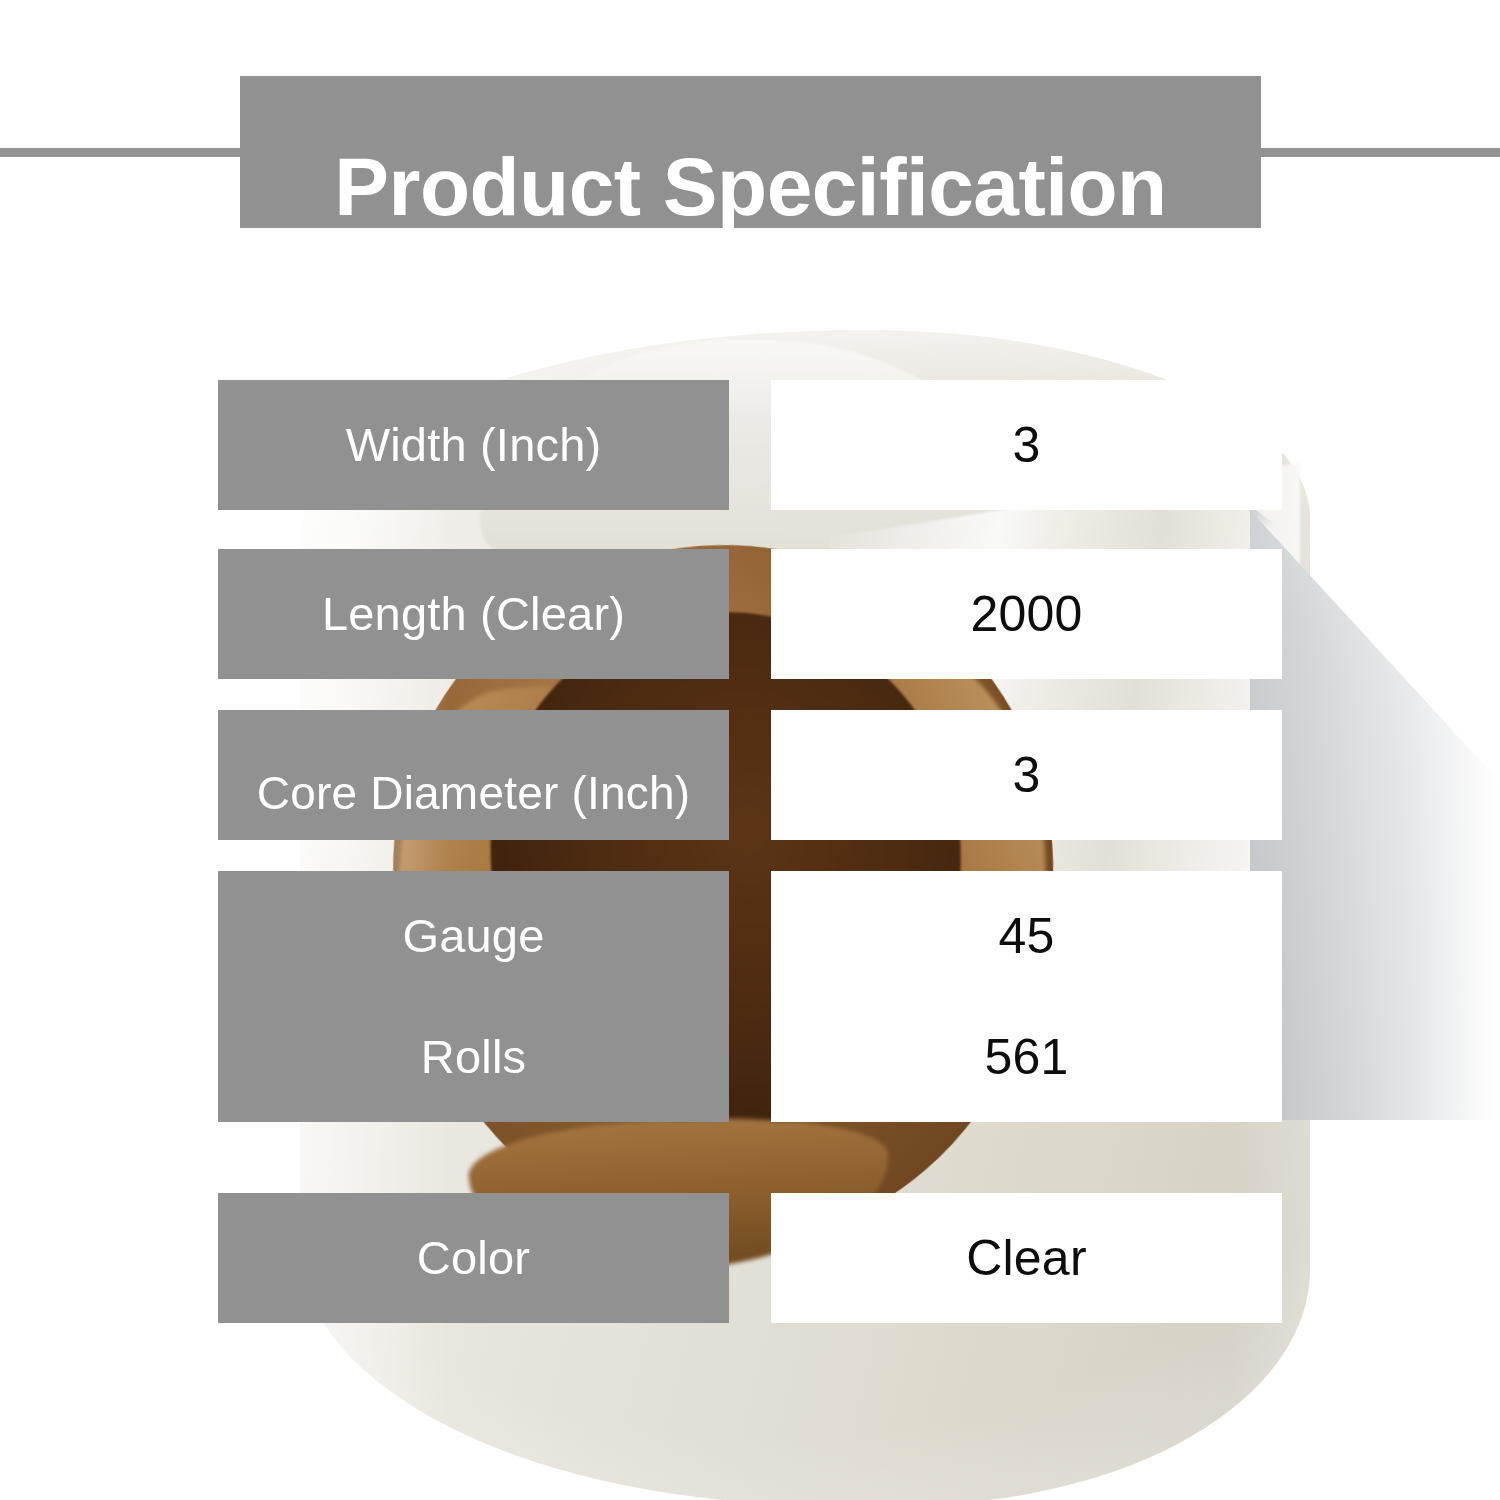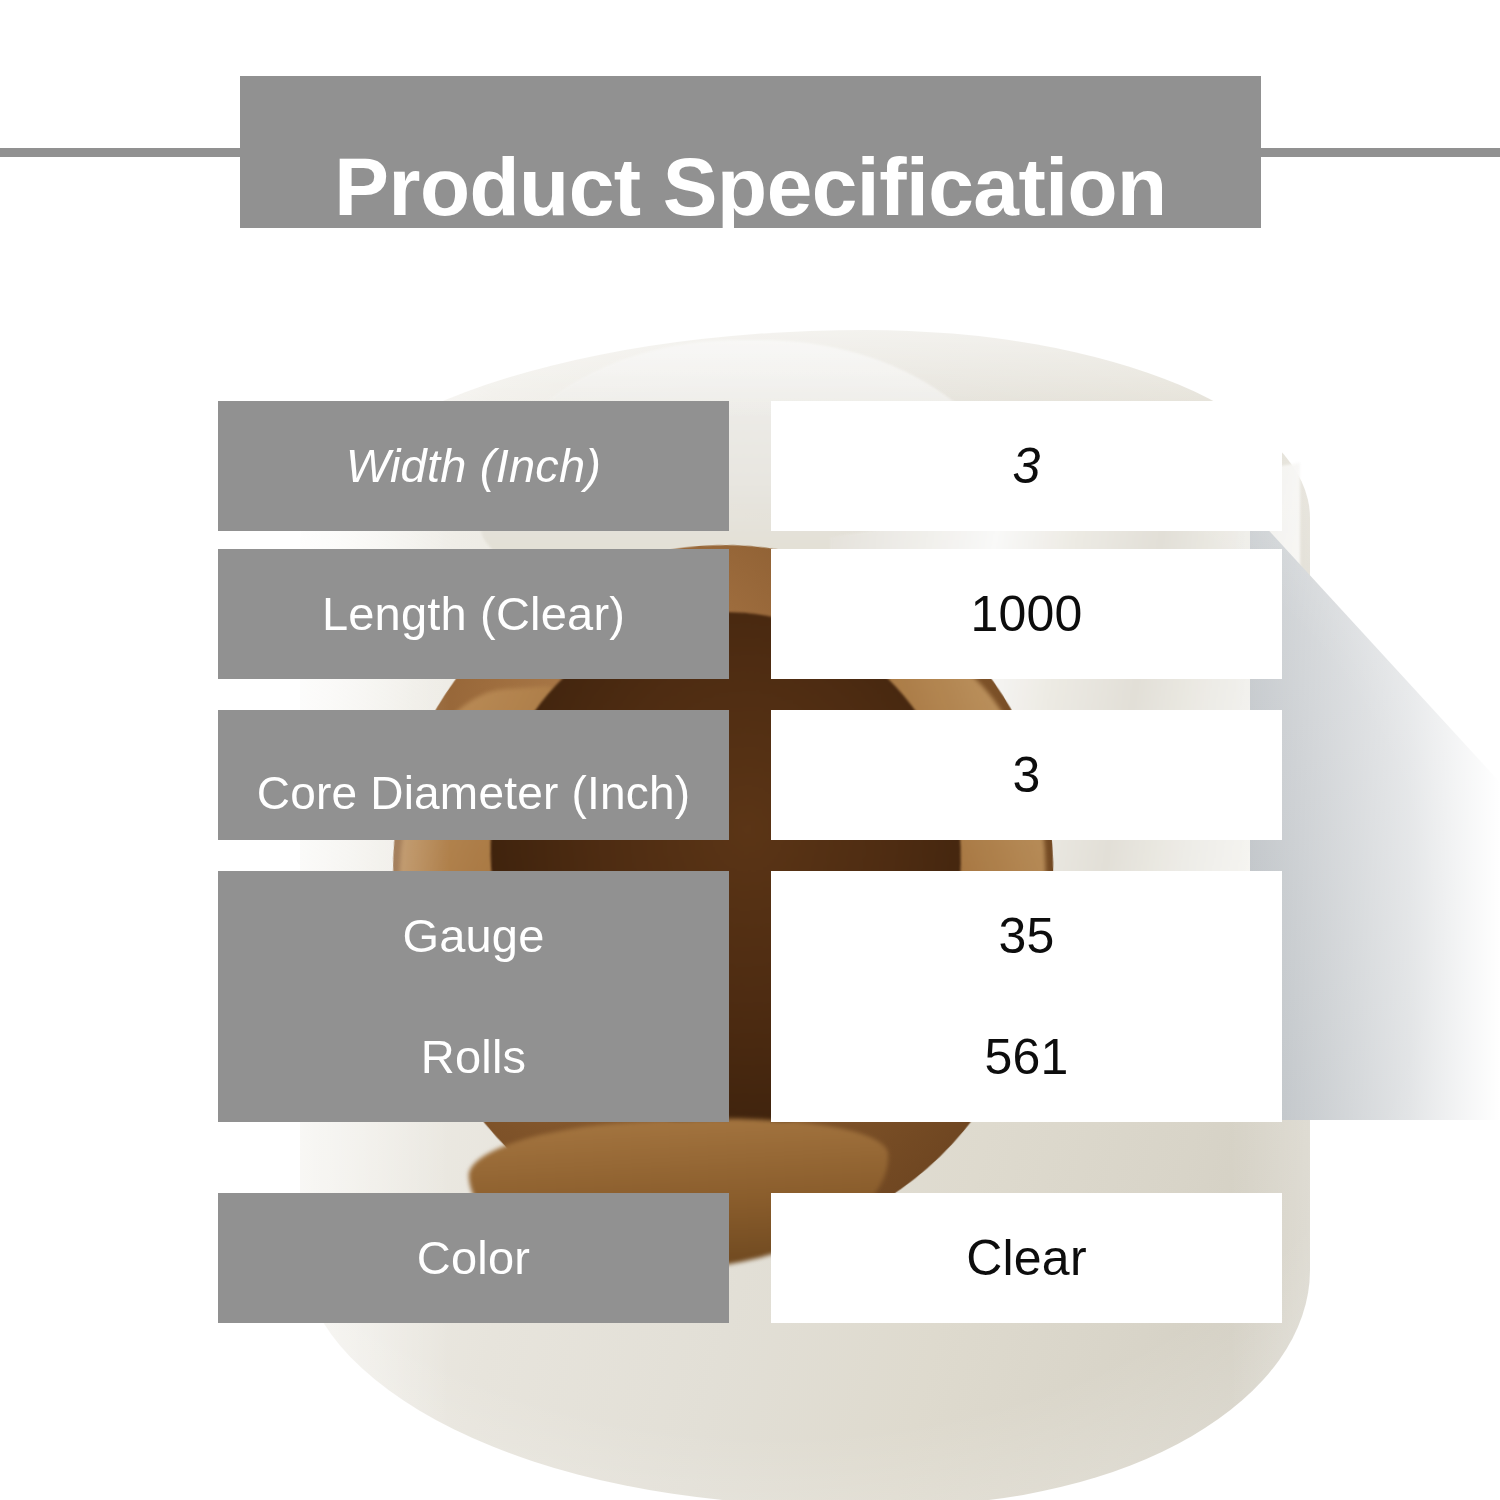--- a/index.html
+++ b/index.html
@@ -280,50 +280,50 @@
     <div class="photo-fade"></div>
   </div>
 
   <div class="title-rule left"></div>
   <div class="title-rule right"></div>
   <div class="title-banner">
     <span class="title-text">Product Specification</span>
   </div>
 
   <div class="spec-table">
-      <div class="spec-row" style="top: 401px; font-style: italic;">
+      <div class="spec-row" style="top: 380px;">
         <div class="spec-label">
           <span>Width (Inch)</span>
         </div>
         <div class="spec-value">
           <span>3</span>
         </div>
       </div>
       <div class="spec-row" style="top: 549px;">
         <div class="spec-label">
           <span>Length (Clear)</span>
         </div>
         <div class="spec-value">
-          <span>1000</span>
+          <span>2000</span>
         </div>
       </div>
       <div class="spec-row" style="top: 710px;">
         <div class="spec-label two-line">
           <span>Core Diameter (Inch)</span>
         </div>
         <div class="spec-value">
           <span>3</span>
         </div>
       </div>
       <div class="spec-row" style="top: 871px;">
         <div class="spec-label">
           <span>Gauge</span>
         </div>
         <div class="spec-value">
-          <span>35</span>
+          <span>45</span>
         </div>
       </div>
       <div class="spec-row" style="top: 992px; border-radius: 18px;">
         <div class="spec-label">
           <span>Rolls</span>
         </div>
         <div class="spec-value">
           <span>561</span>
         </div>
       </div>

